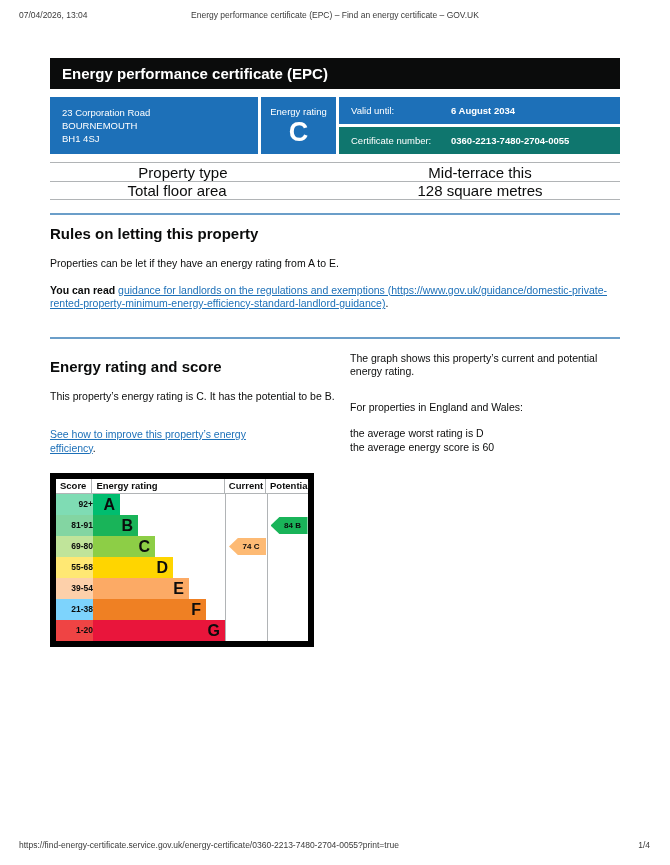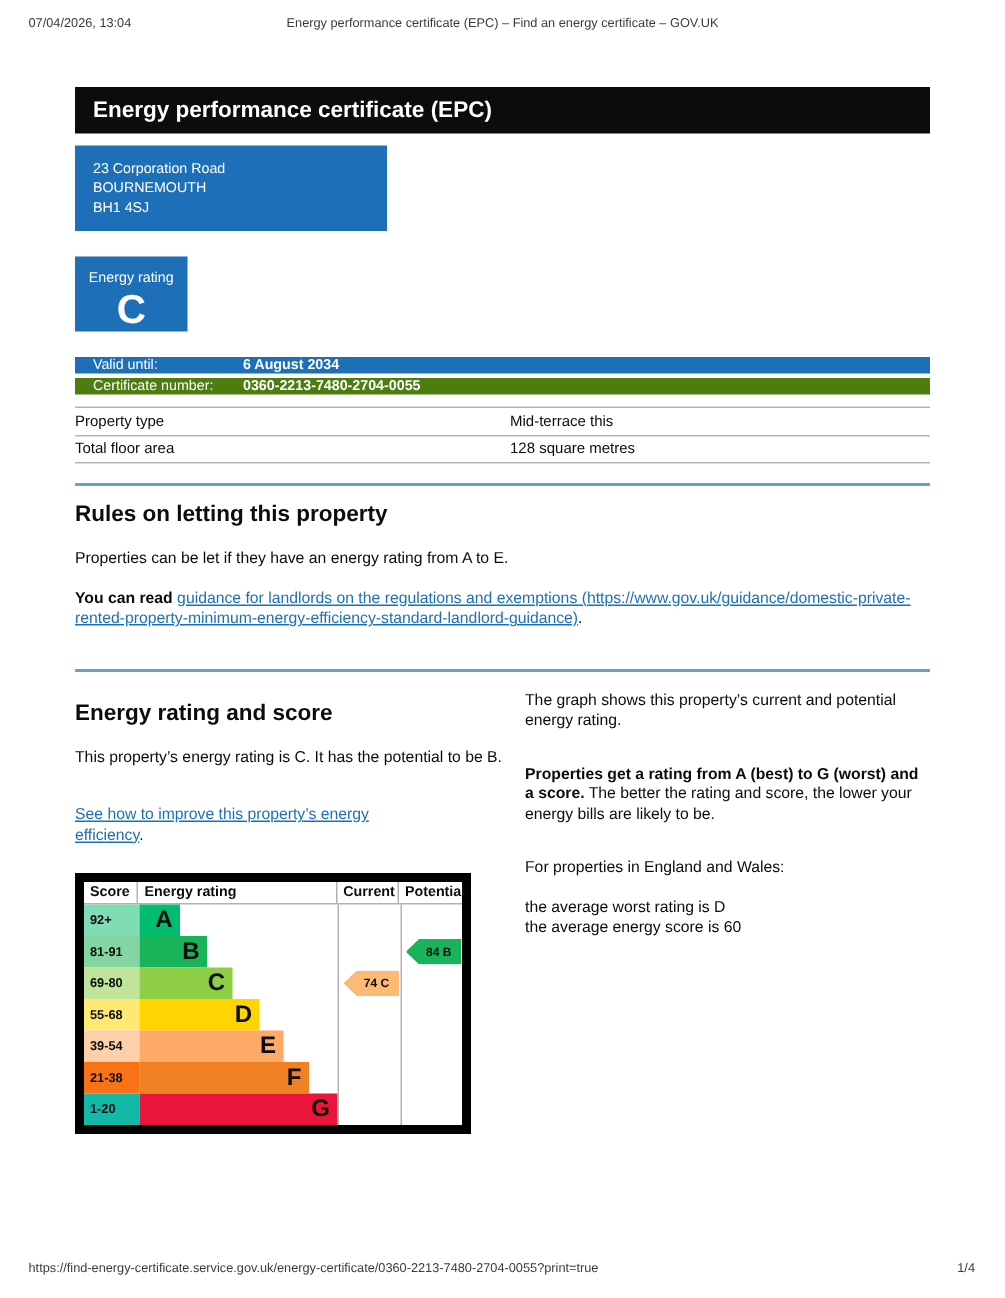--- a/index.html
+++ b/index.html
@@ -11,33 +11,33 @@
   .print-header .dt { position:absolute; left:19px; top:0; }
   .print-header .ttl { display:block; text-align:center; }
   .print-footer { position:absolute; top:840px; left:0; width:670px; font-size:8.5px; color:#3a3a3a; }
   .print-footer .url { position:absolute; left:19px; top:0; }
   .print-footer .pg { position:absolute; right:20px; top:0; }
 
   .content { position:absolute; left:50px; top:58px; width:570px; }
 
   .epc-banner { height:31px; line-height:31px; color:#fff; font-size:15px; font-weight:bold; padding-left:12px; }
 
-  .summary-card { margin-top:8px; display:flex; gap:17px;flex-direction:column; }
+  .summary-card { margin-top:8px; display:flex; gap:3px; }
   .summary-card .panel { color:#fff; }
   .addr { width:208px; padding:9px 12px; font-size:9.5px; line-height:13px; }
   .rating-panel { width:75px; text-align:center; padding-top:9px; }
   .rating-panel .lbl { font-size:9.5px; }
   .rating-panel .val { font-size:27px; font-weight:bold; line-height:30px; }
   .meta-panel { flex:1; display:flex; flex-direction:column; gap:3px; }
   .meta-row { flex:1; display:flex; align-items:center; padding:0 12px; font-size:9.5px; }
   .meta-row .lbl { width:100px; }
   .meta-row .val { font-weight:bold; }
 
   .facts { margin-top:8px; }
-  .fact-row { display:flex; height:19px; align-items:center; border-top:1px solid #b1b4b6; font-size:10px; }
+  .fact-row { display:flex; height:19px; align-items:center; border-top:1px solid #b1b4b6; font-size:15px;justify-content:center; }
   .fact-row:last-child { border-bottom:1px solid #b1b4b6; }
   .fact-row .lbl { width:290px; }
 
   .section-rule { border:0; border-top:2px solid #6b9ec9; margin-top:13px; }
   h2 { font-size:15px; font-weight:bold; margin-top:10px; }
   p { font-size:10.5px; line-height:13.5px; }
   a { color:#1d70b8; text-decoration:underline; cursor:pointer; }
   .b { font-weight:bold; }
 
   .rules p.lead { margin-top:15px; }
@@ -53,21 +53,21 @@
 
   
   .epc-chart { width:264px; margin-top:18px; border:6px solid #000000; }
   .chart-header { display:flex; height:15px; border-bottom:1px solid #b1b4b6; font-size:9.5px; font-weight:bold; line-height:14px; }
   .chart-header .c1 { width:37px; padding-left:4px; }
   .chart-header .c2 { width:139px; padding-left:4px; border-left:1px solid #b1b4b6; }
   .chart-header .c3, .chart-header .c4 { width:43px; padding-left:4px; border-left:1px solid #b1b4b6; }
   .chart-body { display:flex; }
   .bands-col { width:176px; }
   .band-row { display:flex; height:21px; }
-  .score-cell { width:37px; font-size:8.5px; font-weight:bold; line-height:21px; padding-left:4px; }
+  .score-cell { width:37px; font-size:8.5px; font-weight:bold; line-height:21px; padding-left:4px;text-align:right; }
   .band-bar { height:21px; line-height:21px; font-size:16px; font-weight:bold; text-align:right; padding-right:5px; color:#0b0c0c; }
   .arrow-col { width:44px; border-left:1px solid #b1b4b6; position:relative; }
   .epc-arrow { position:absolute; left:3px; width:37px; height:17px; line-height:17px;
     clip-path:polygon(0 50%, 24% 0, 100% 0, 100% 100%, 24% 100%);
     font-size:8px; font-weight:bold; text-align:center; padding-left:7px; }
 </style>
 </head>
 <body>
 
 <div class="print-header">
@@ -87,21 +87,21 @@
     </div>
     <div class="panel rating-panel" style="background: rgb(29, 112, 184);">
       <div class="lbl">Energy rating</div>
       <div class="val">C</div>
     </div>
     <div class="meta-panel">
       <div class="meta-row panel" style="background: rgb(29, 112, 184);">
         <span class="lbl">Valid until:</span>
         <span class="val">6 August 2034</span>
       </div>
-      <div class="meta-row panel" style="background: #4d7c0f;">
+      <div class="meta-row panel" style="background: #0f766e;">
         <span class="lbl">Certificate number:</span>
         <span class="val">0360-2213-7480-2704-0055</span>
       </div>
     </div>
   </div>
 
   <div class="facts">
     <div class="fact-row">
       <span class="lbl">Property type</span>
       <span class="val">Mid-terrace this</span>
@@ -151,41 +151,40 @@
             </div>
             <div class="band-row">
               <div class="score-cell" style="background: rgb(255, 232, 115);">55-68</div>
               <div class="band-bar" style="background: rgb(255, 213, 0); width: 80px;">D</div>
             </div>
             <div class="band-row">
               <div class="score-cell" style="background: rgb(253, 208, 170);">39-54</div>
               <div class="band-bar" style="background: rgb(252, 170, 101); width: 96px;">E</div>
             </div>
             <div class="band-row">
-              <div class="score-cell" style="background: #f97316;">21-38</div>
+              <div class="score-cell" style="background: #7dd3fc;">21-38</div>
               <div class="band-bar" style="background: rgb(239, 128, 35); width: 113px;">F</div>
             </div>
             <div class="band-row">
-              <div class="score-cell" style="background: #14b8a6;">1-20</div>
+              <div class="score-cell" style="background: #ef4444;">1-20</div>
               <div class="band-bar" style="background: rgb(233, 21, 59); width: 132px;">G</div>
             </div>
           </div>
           <div class="arrow-col">
             <div class="epc-arrow" style="background: #fdba74; top: 44px;">74 C</div>
           </div>
           <div class="arrow-col">
             <div class="epc-arrow" style="background: rgb(25, 180, 89); top: 23px;">84 B</div>
           </div>
         </div>
       </div>
     </div>
 
     <div class="col-right">
       <p>The graph shows this property’s current and potential energy rating.</p>
-      <p><span class="b">Properties get a rating from A (best) to G (worst) and a score.</span><span> The better the rating and score, the lower your energy bills are likely to be.</span></p>
       <p>For properties in England and Wales:</p>
       <p class="avg">the average worst rating is D</p>
       <p style="margin-top:0">the average energy score is 60</p>
     </div>
   </div>
 
 </div>
 
 <div class="print-footer">
   <span class="url">https://find-energy-certificate.service.gov.uk/energy-certificate/0360-2213-7480-2704-0055?print=true</span>

